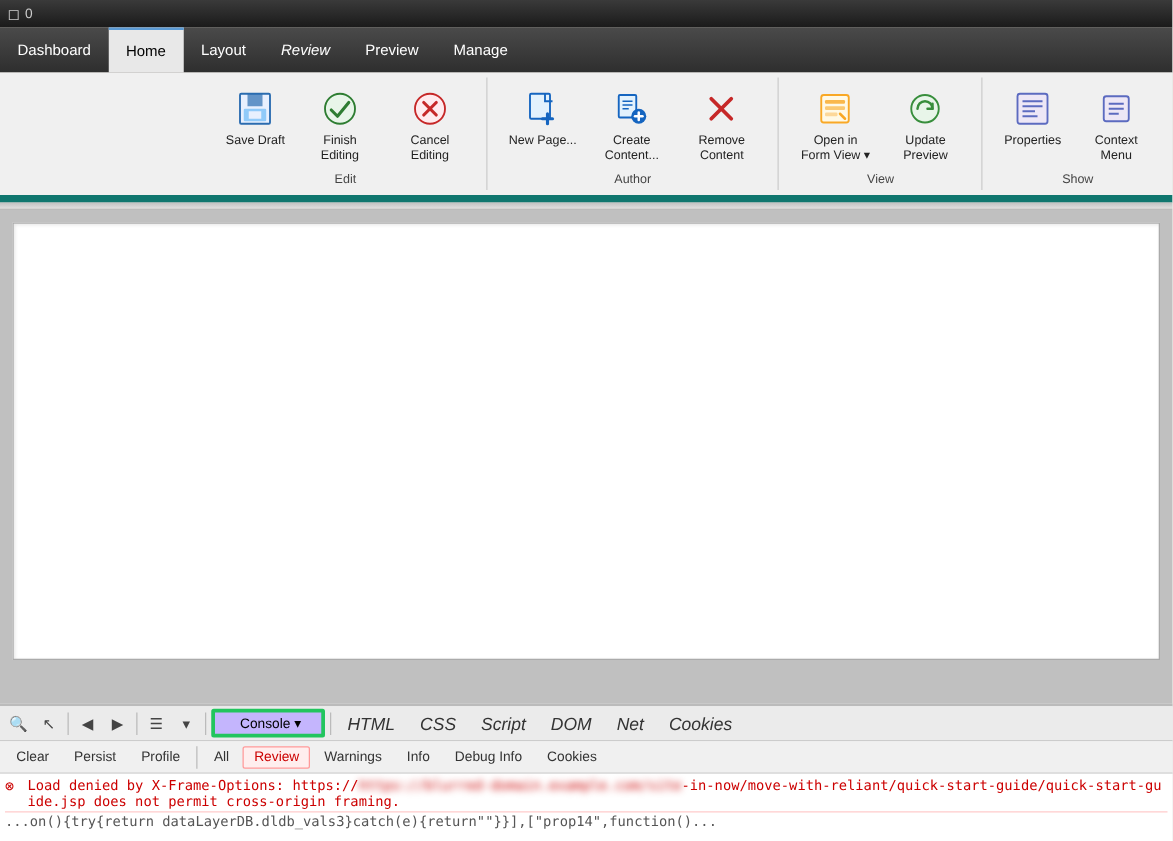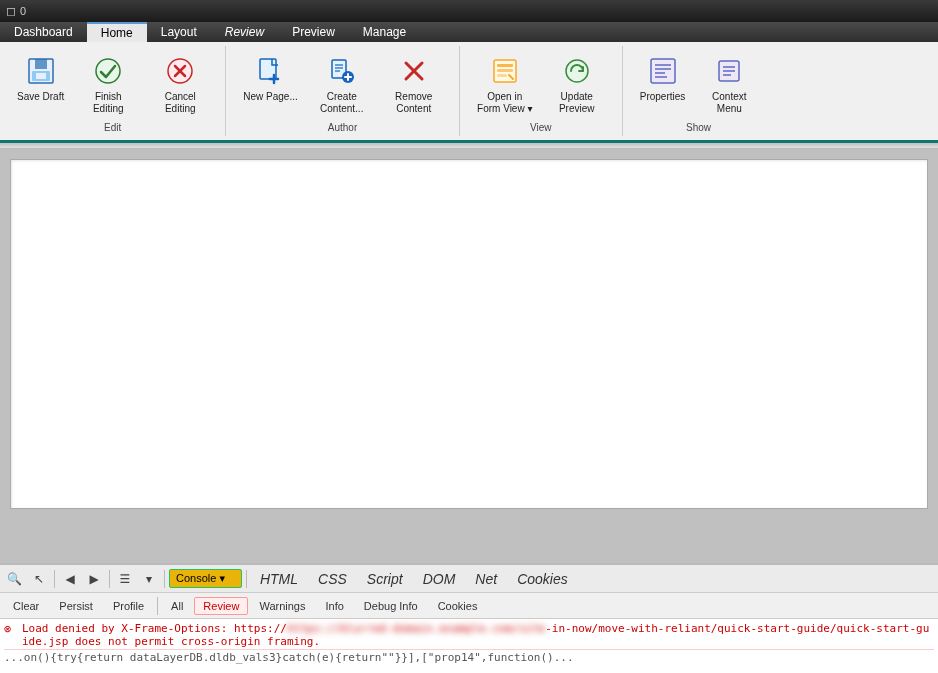--- a/index.html
+++ b/index.html
@@ -14,21 +14,21 @@
       padding: 0 6px;
       color: #ccc;
       font-size: 11px;
       user-select: none;
     }
     .title-bar-text { margin-left: 4px; }
 
     
     .menu-bar {
       background: linear-gradient(to bottom, #4a4a4a, #2e2e2e);
-      height: 20px;
+      height: 36px;
       display: flex;
       align-items: stretch;
     }
     .menu-tab {
       padding: 0 14px;
       color: #fff;
       display: flex;
       align-items: center;
       cursor: pointer;
       font-size: 12px;
@@ -37,25 +37,26 @@
     }
     .menu-tab.active {
       background: #e8e8e8;
       color: #000;
       border-top: 2px solid #5b9bd5;
     }
 
     
     .ribbon {
       background: #f0f0f0;
-      border-bottom: 3px solid #0f766e;
+      border-bottom: 6px solid #0f766e;
       display: flex;
       align-items: stretch;
       min-height: 90px;
       padding: 4px 0;
+      justify-content: flex-end;
     }
     .ribbon-group {
       display: flex;
       flex-direction: column;
       align-items: center;
       border-right: 1px solid #ccc;
       padding: 0 6px;
       min-width: fit-content;
     }
     .ribbon-group:last-child { border-right: none; }
@@ -146,24 +147,24 @@
       justify-content: center;
       cursor: pointer;
       border: 1px solid transparent;
       border-radius: 2px;
       background: transparent;
       font-size: 12px;
       color: #444;
     }
     .devtools-separator { width: 1px; height: 18px; background: #bbb; margin: 0 2px; }
     .devtools-dropdown {
-      background: #eab308;
-      border: 1px solid #22c55e;
+      background: #c4b5fd;
+      border: 3px solid #22c55e;
       border-radius: 2px;
-      padding: 2px 16px 2px 6px;
+      padding: 2px 16px 2px 20px;
       font-size: 11px;
       cursor: pointer;
       position: relative;
     }
     .devtools-tab {
       padding: 2px 8px;
       font-size: 14px;
       cursor: pointer;
       color: #333;
       border: 1px solid transparent;

